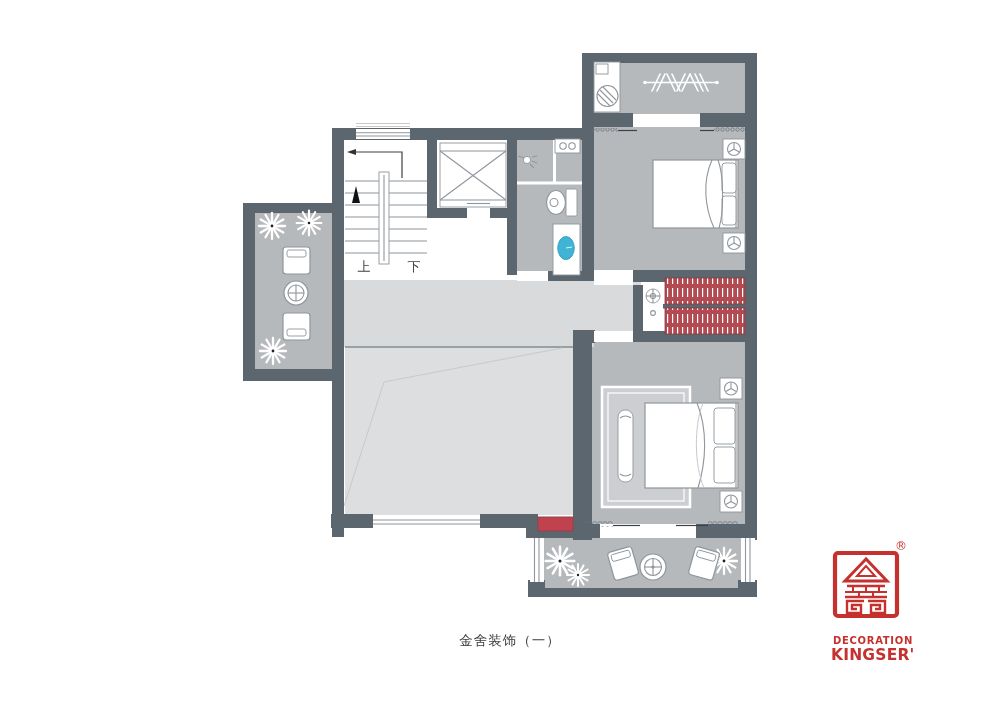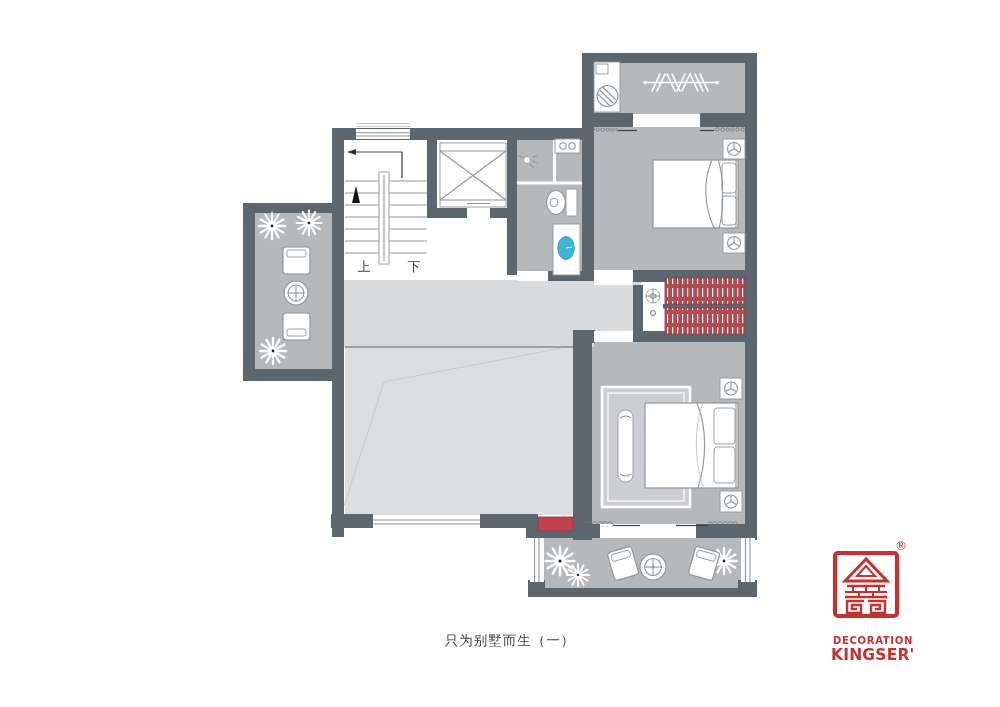--- a/index.html
+++ b/index.html
@@ -343,21 +343,21 @@
       <line x1="653" y1="558" x2="653" y2="576" class="ln"></line>
       <circle cx="653" cy="567" r="1.6" fill="var(--line)"></circle>
     </g>
     <g transform="translate(696,546) rotate(16)">
       <rect x="0" y="0" width="25" height="29" rx="3" class="fw"></rect>
       <rect x="3" y="3" width="19" height="7" rx="2" class="fwthin"></rect>
     </g>
   </g>
 </svg>
 
-<div class="caption">只为别墅而生（一）</div>
+<div class="caption">金舍装饰（一）</div>
 
 <svg width="70" height="70" style="left:832px;top:550px;" viewBox="0 0 70 70">
   <g fill="none" stroke="var(--logo_red)">
     <rect x="3" y="3" width="62" height="63" rx="3" stroke-width="4.2"></rect>
     <path d="M34,9 L13,31 H55 Z" stroke-width="3"></path>
     <path d="M34,16 L25,26 H43 Z" stroke-width="2"></path>
     <line x1="15" y1="36" x2="53" y2="36" stroke-width="2.6"></line>
     <line x1="21" y1="36" x2="21" y2="42" stroke-width="2"></line>
     <line x1="34" y1="36" x2="34" y2="42" stroke-width="2"></line>
     <line x1="47" y1="36" x2="47" y2="42" stroke-width="2"></line>

